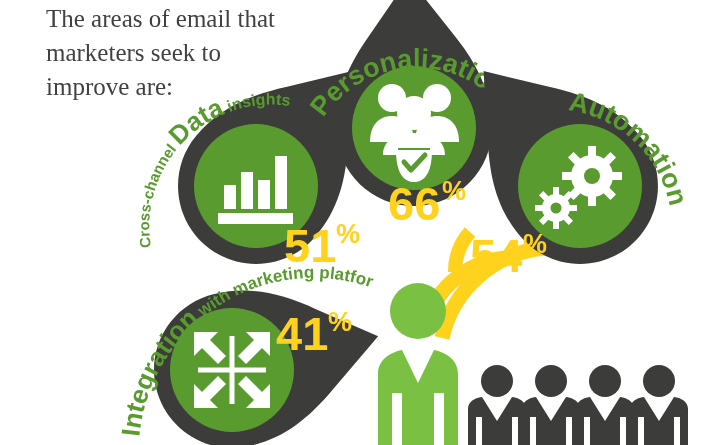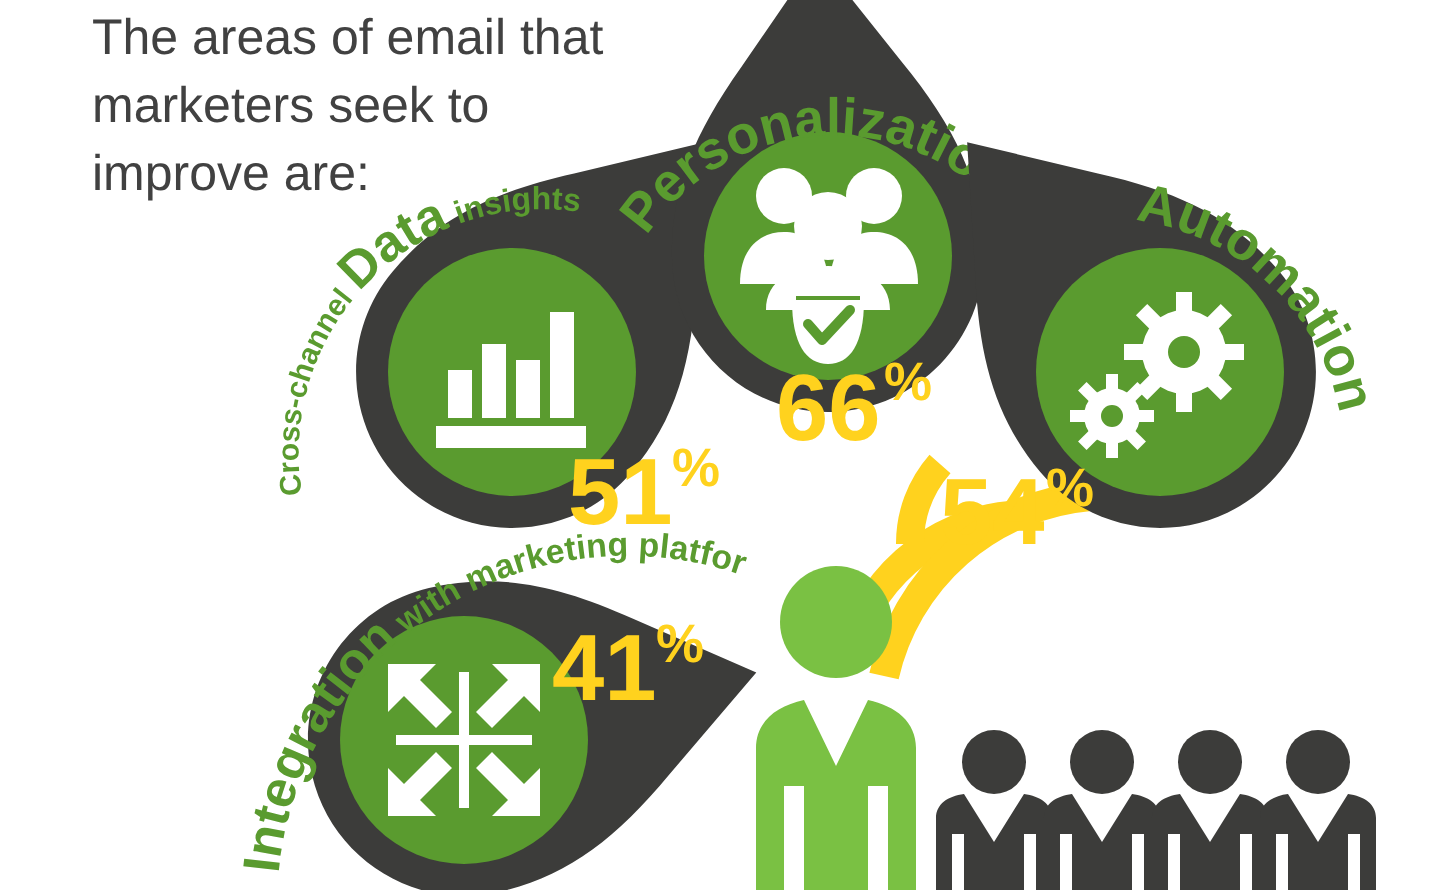--- a/index.html
+++ b/index.html
@@ -11,21 +11,21 @@
     position:relative;
   }
   #stage{position:absolute;left:0;top:0;width:722px;height:445px;}
   .headline{
     position:absolute;
     left:46px; top:2px;
     width:300px;
     font-size:25px;
     line-height:34px;
     color:#414141;
-    font-family:Liberation Sans, sans-serif;
+    font-family:Liberation Serif, serif;
     white-space:pre-line;
   }
   svg{display:block;}
 </style>
 </head>
 <body>
 
 <div class="headline">The areas of email that
 marketers seek to
 improve are:</div>

